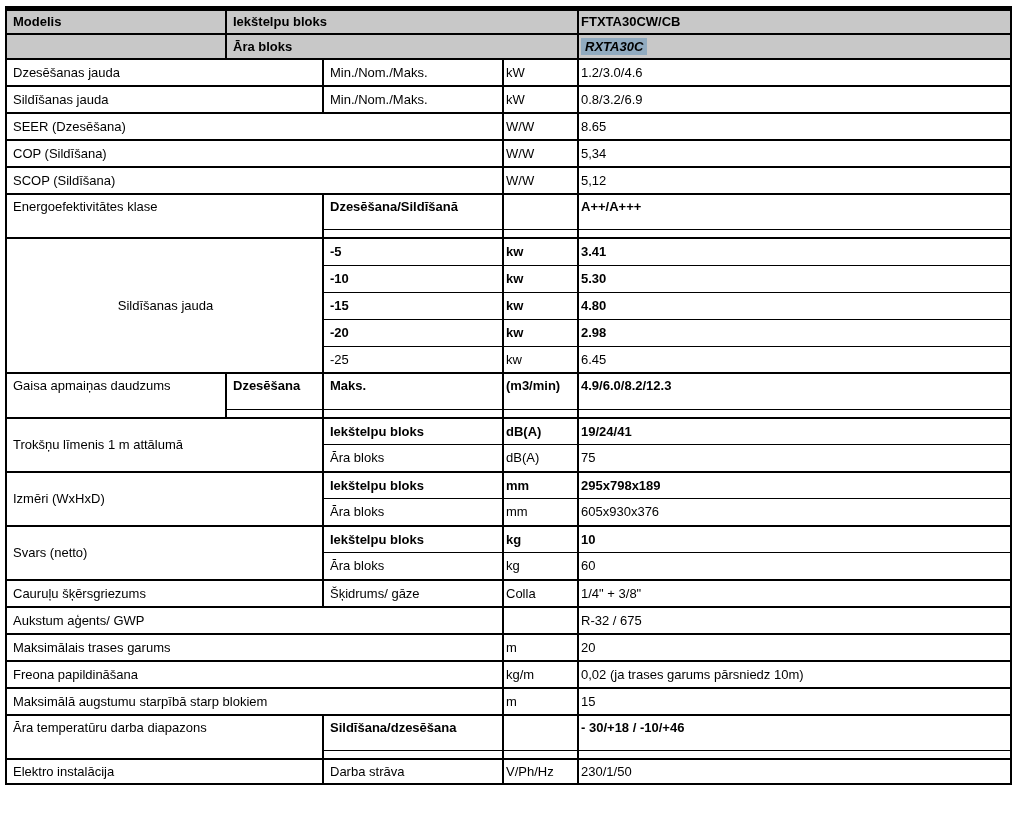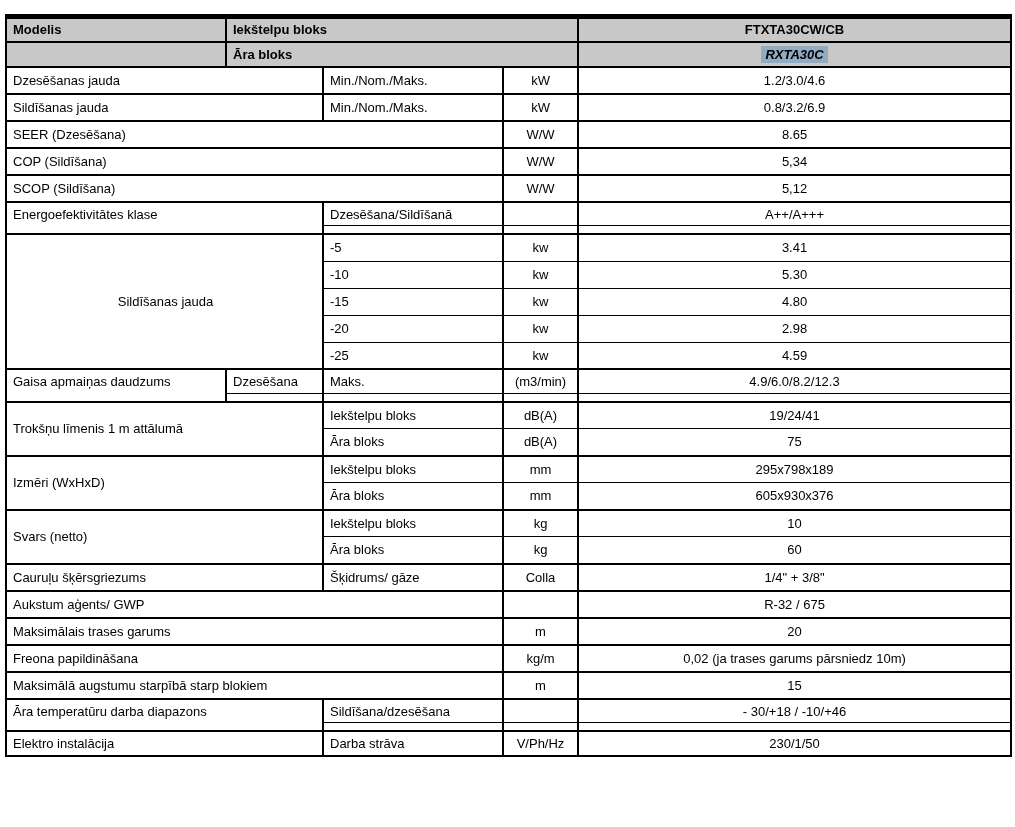--- a/index.html
+++ b/index.html
@@ -12,41 +12,41 @@
   body{
     width:1015px;height:827px;
     background:var(--page-bg);
     font-family:"Liberation Sans",sans-serif;
     font-size:13px;color:#000;
   }
   table.spec{
     border-collapse:collapse;
     table-layout:fixed;
     width:1005px;
-    margin:14px 0 0 5px;
+    margin:6px 0 0 5px;
     border:2px solid var(--border-color);
     border-top:5px solid var(--border-color);
     padding-left:19px;
   }
   td{
     border:2px solid var(--border-color);
     padding:2px 4px 2px 6px;
     vertical-align:middle;
     overflow:hidden;
     word-wrap:break-word;
   }
-  td.c{text-align:center;padding:2px 2px;}
+  td.c{padding:2px 2px;}
   td.hdr{background:var(--header-bg);font-weight:bold;}
   td.top{vertical-align:top;padding-top:4px;}
   td.ctrcell{text-align:center;}
-  td.bb1{border-bottom-width:1px;}
+  td.bb1{border-bottom-width:1px;font-weight:bold;}
   td.bt1{border-top-width:1px;}
   tr.rh{height:27px;}
   tr.rh-hdr{height:25px;}
-  tr.rh-tall{height:24px;}
+  tr.rh-tall{height:36px;}
   tr.rh-fill{height:7px;}
   tr.rh-fill td{padding:0;height:7px;}
   .sel{
     background:var(--selection-bg);
     font-weight:bold;
     padding:1px 4px;
     font-style:italic;
   }
 </style>
 </head>
@@ -134,21 +134,21 @@
     <td class="c bt1 bb1">4.80</td>
   </tr>
   <tr class="rh">
     <td class="bt1 bb1">-20</td>
     <td class="c bt1 bb1">kw</td>
     <td class="c bt1 bb1">2.98</td>
   </tr>
   <tr class="rh">
     <td class="bt1">-25</td>
     <td class="c bt1">kw</td>
-    <td class="c bt1">4.59</td>
+    <td class="c bt1">6.45</td>
   </tr>
 
   <tr class="rh-tall">
     <td rowspan="2" class="top">Gaisa apmaiņas daudzums</td>
     <td class="top bb1">Dzesēšana</td>
     <td class="top bb1">Maks.</td>
     <td class="c top bb1">(m3/min)</td>
     <td class="c top bb1">4.9/6.0/8.2/12.3</td>
   </tr>
   <tr class="rh-fill">

